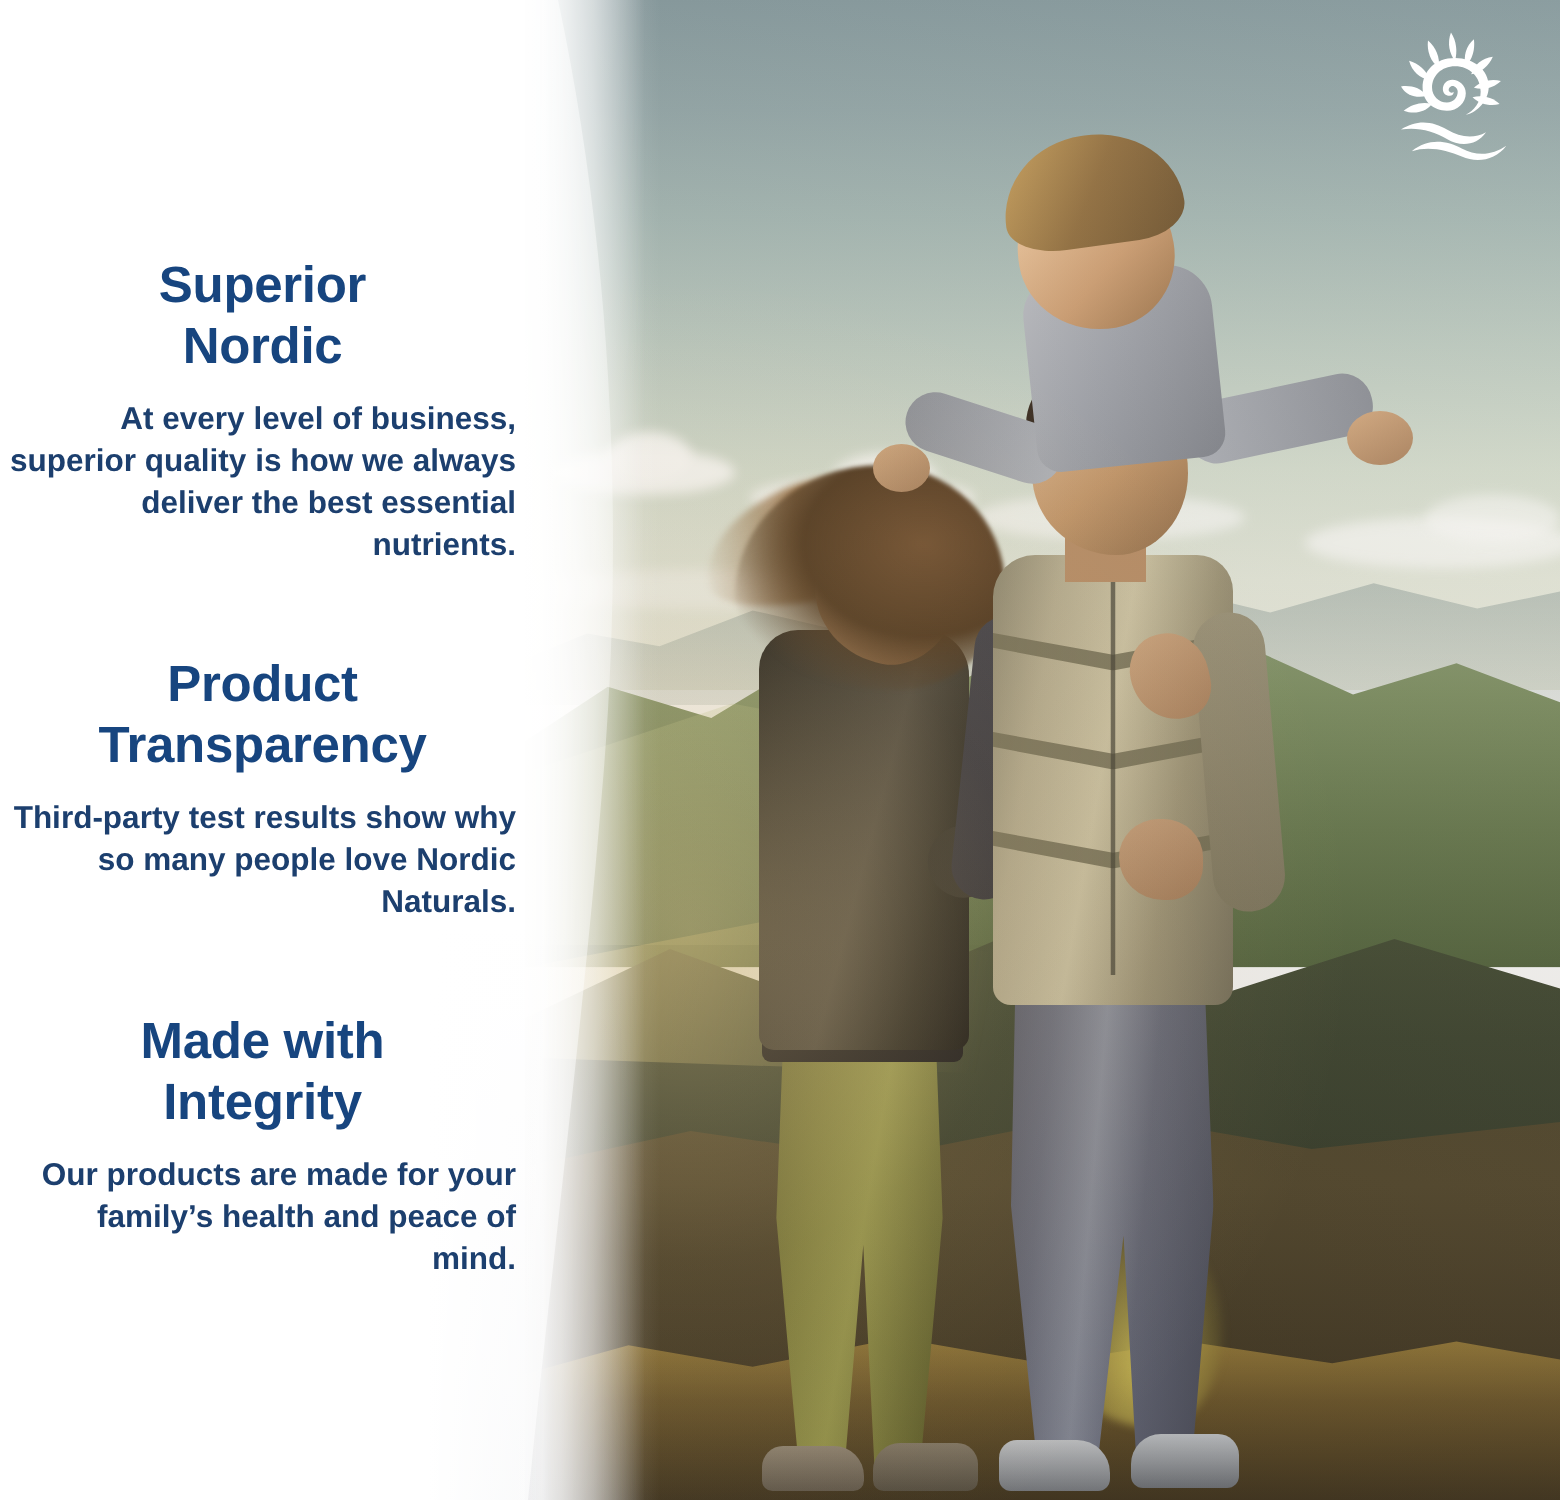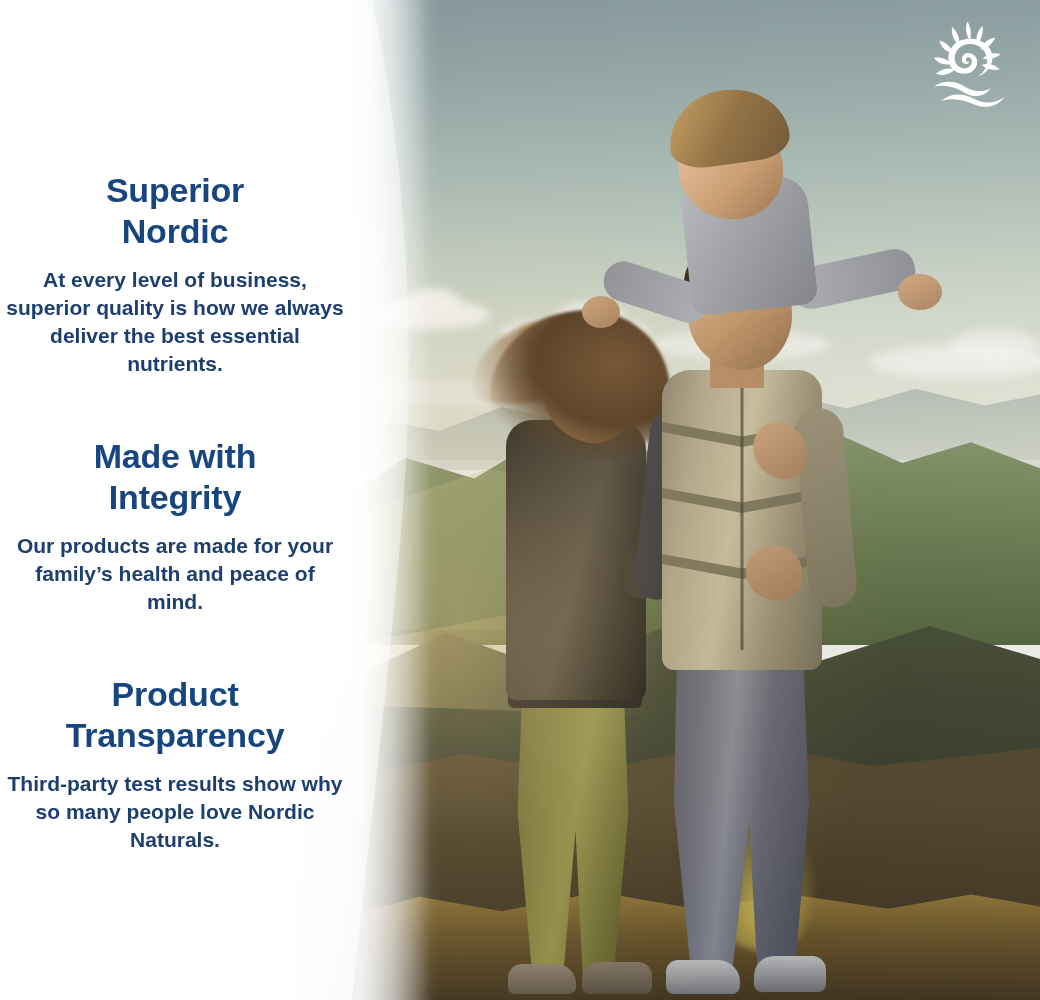--- a/index.html
+++ b/index.html
@@ -325,20 +325,21 @@
     letter-spacing: -0.2px;
     color: #17457f;
   }
   .block p {
     margin: 0;
     font-size: 21px;
     line-height: 28px;
     font-weight: bold;
     color: #1c3f6e;
     padding: 0 6px;
+    text-align: right;
   }
 
   
   .logo {
     position: absolute;
     right: 24px;
     top: 18px;
     width: 92px;
     height: 90px;
   }
@@ -428,32 +429,32 @@
     <div class="block">
       <h2>
         <span>Superior</span><br>
         <span>Nordic</span>
       </h2>
       <p>At every level of business, superior quality is how we always deliver the best essential nutrients.</p>
     </div>
 
     <div class="block">
       <h2>
+        <span>Product</span><br>
+        <span>Transparency</span>
+      </h2>
+      <p>Third-party test results show why so many people love Nordic Naturals.</p>
+    </div>
+
+    <div class="block">
+      <h2>
         <span>Made with</span><br>
         <span>Integrity</span>
       </h2>
       <p>Our products are made for your family’s health and peace of mind.</p>
-    </div>
-
-    <div class="block">
-      <h2>
-        <span>Product</span><br>
-        <span>Transparency</span>
-      </h2>
-      <p>Third-party test results show why so many people love Nordic Naturals.</p>
     </div>
 
   </div>
 
   <svg class="logo" viewBox="0 0 100 100">
     <g fill="#ffffff">
 
       <path d="M47 4 C51 10 52 18 50 25 C46 20 44 12 47 4 Z"></path>
       <path d="M64 9 C65 16 63 24 58 29 C56 22 58 14 64 9 Z"></path>
       <path d="M78 22 C75 29 69 34 62 35 C64 28 70 23 78 22 Z"></path>

